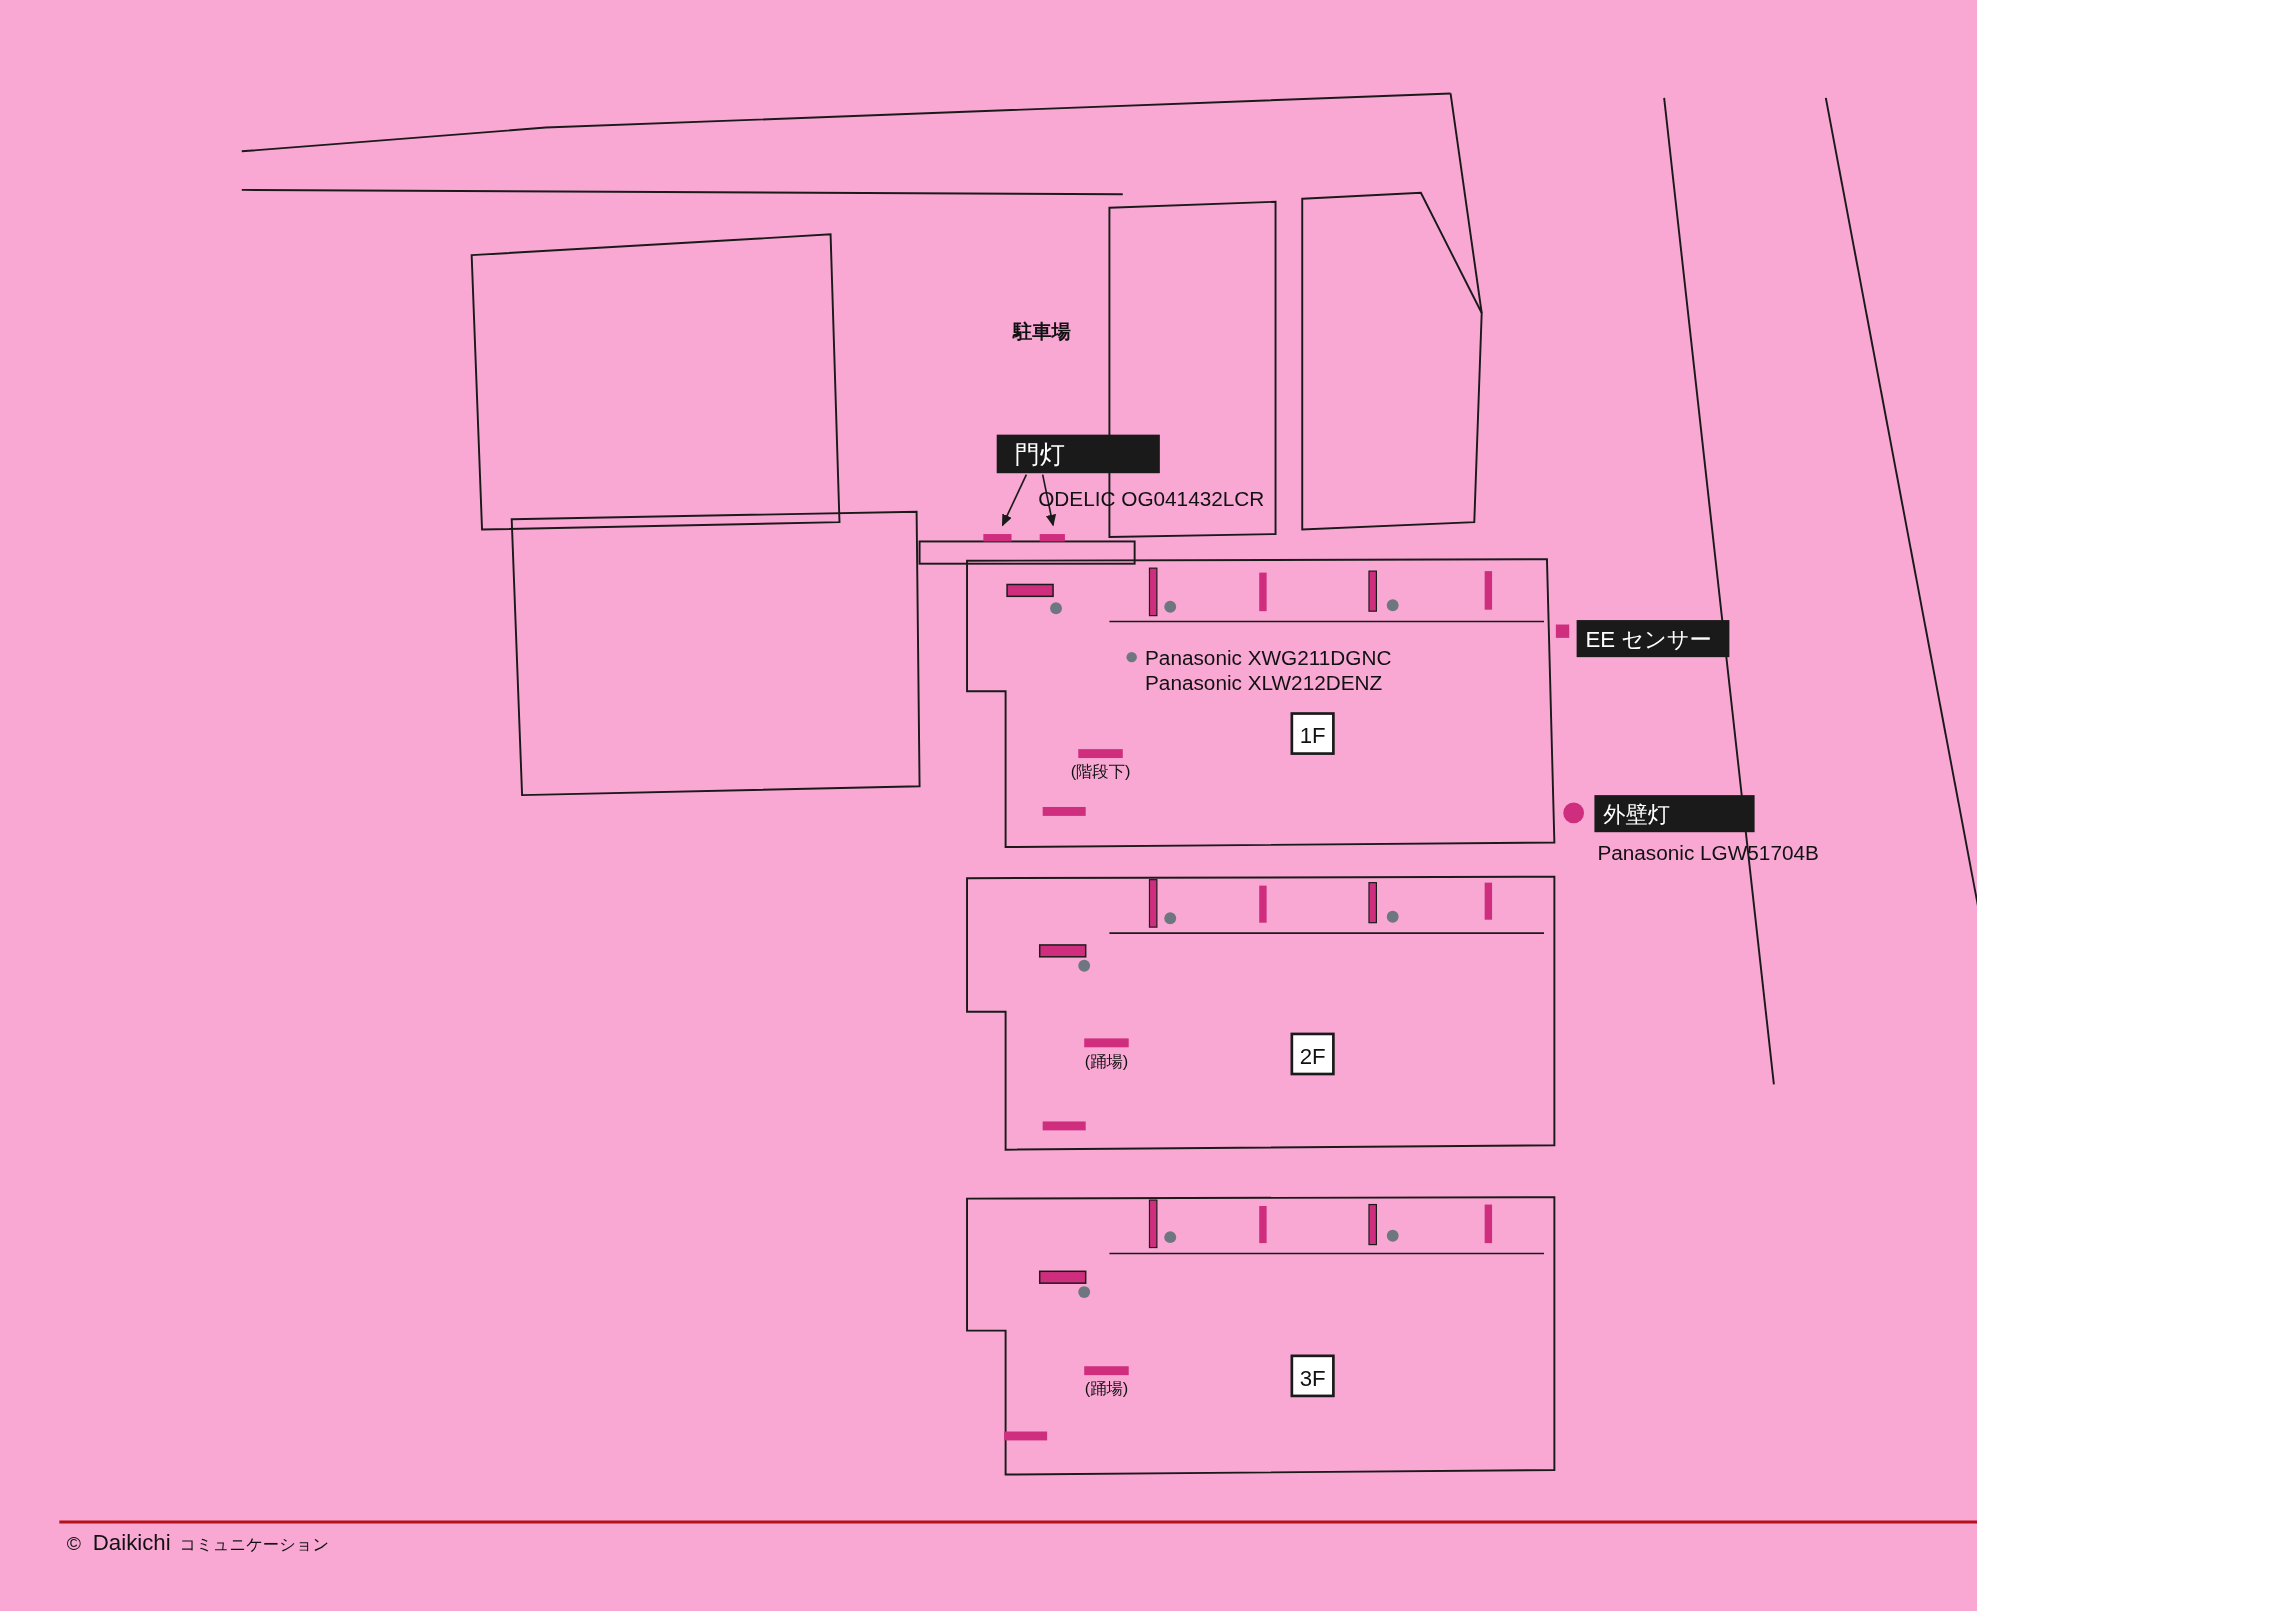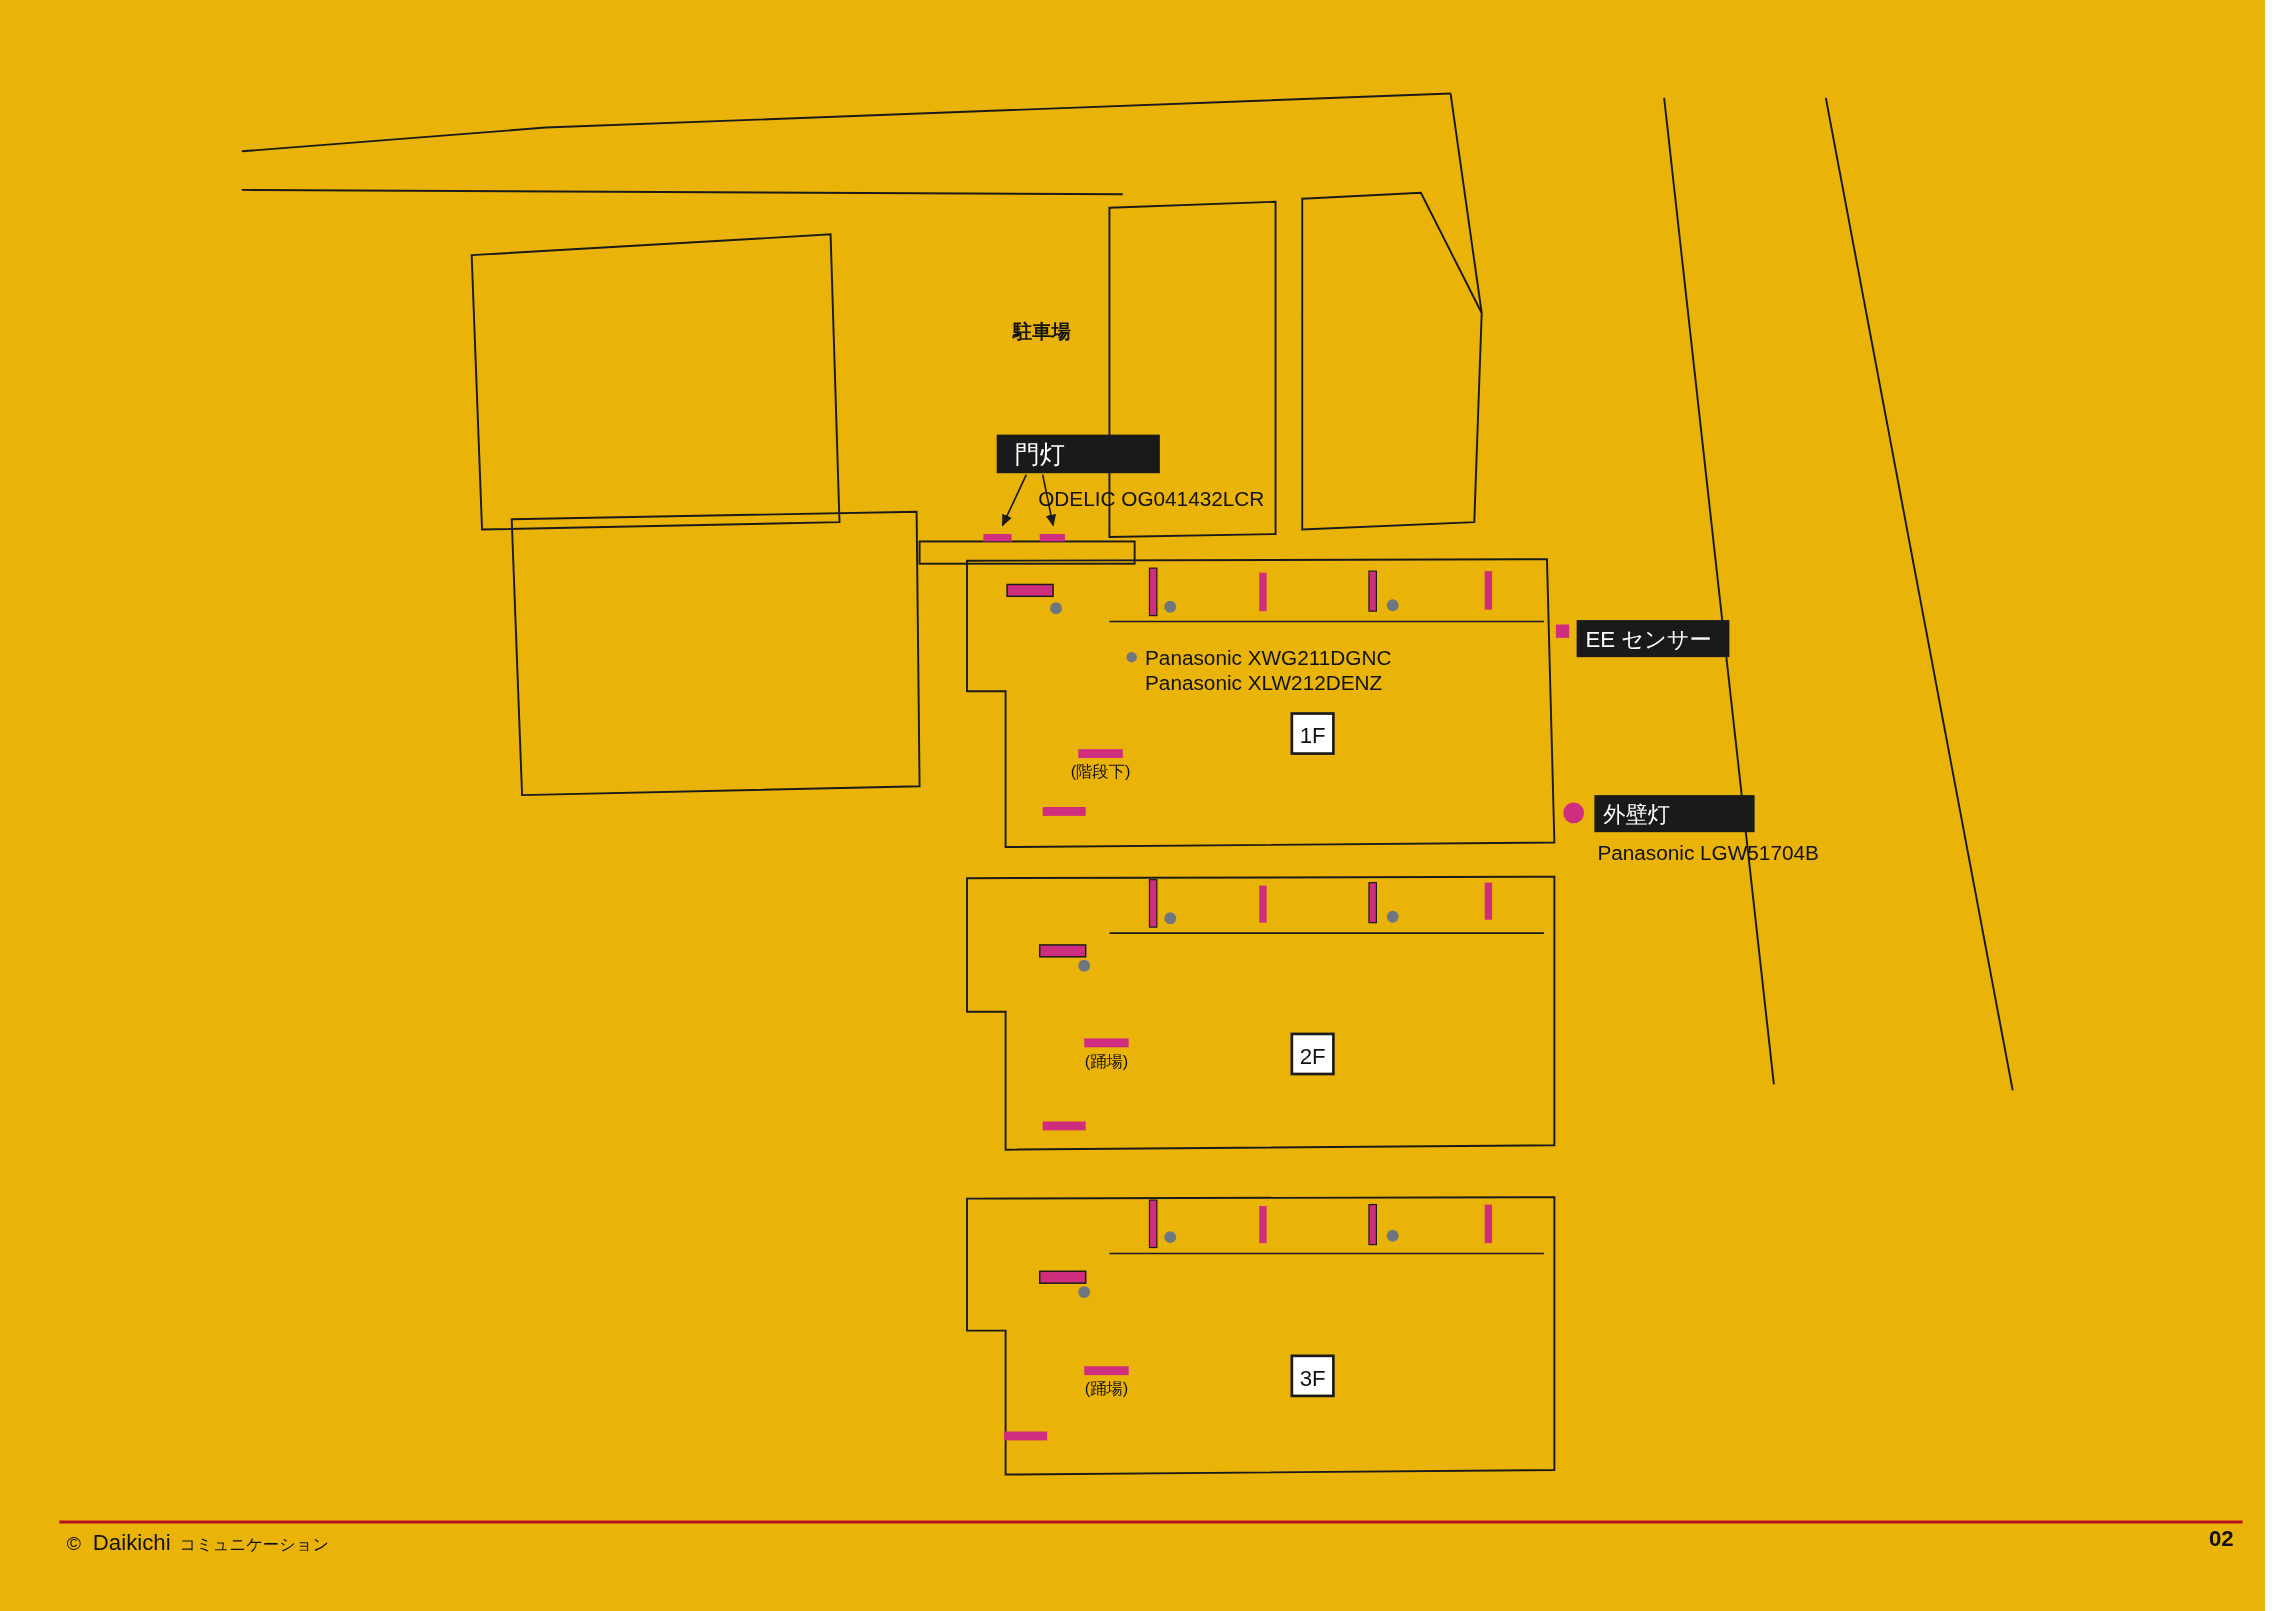--- a/index.html
+++ b/index.html
@@ -1,19 +1,19 @@
 <!DOCTYPE html>
 <html style="--accent-pink: #cf2e7e; --line-red: #b5121b; --dot-gray: #6e7680; --ink: #1a1a1a;font-size:14.3px"><head>
 <meta charset="utf-8">
 <style>
   html,body{margin:0;padding:0;background:#ffffff;}
   .page{
     position:relative;
-    width:2265px;height:1611px;
-    background:#eab308;
+    width:1977px;height:1611px;
+    background:#f9a8d4;
     font-family:"Liberation Sans","DejaVu Sans",sans-serif;
     overflow:hidden;
   }
   svg{display:block;}
   .outline{fill:none;stroke:var(--ink,#1a1a1a);stroke-width:1.3;}
   .thinline{fill:none;stroke:var(--ink,#1a1a1a);stroke-width:1.1;}
   .redline{stroke:var(--line-red,#b5121b);stroke-width:2;}
   .blackbox{fill:var(--ink,#1a1a1a);}
   .labelbox{fill:#ffffff;stroke:var(--ink,#1a1a1a);stroke-width:1.8;}
   .vbar,.hbar{fill:var(--accent-pink,#cf2e7e);}

